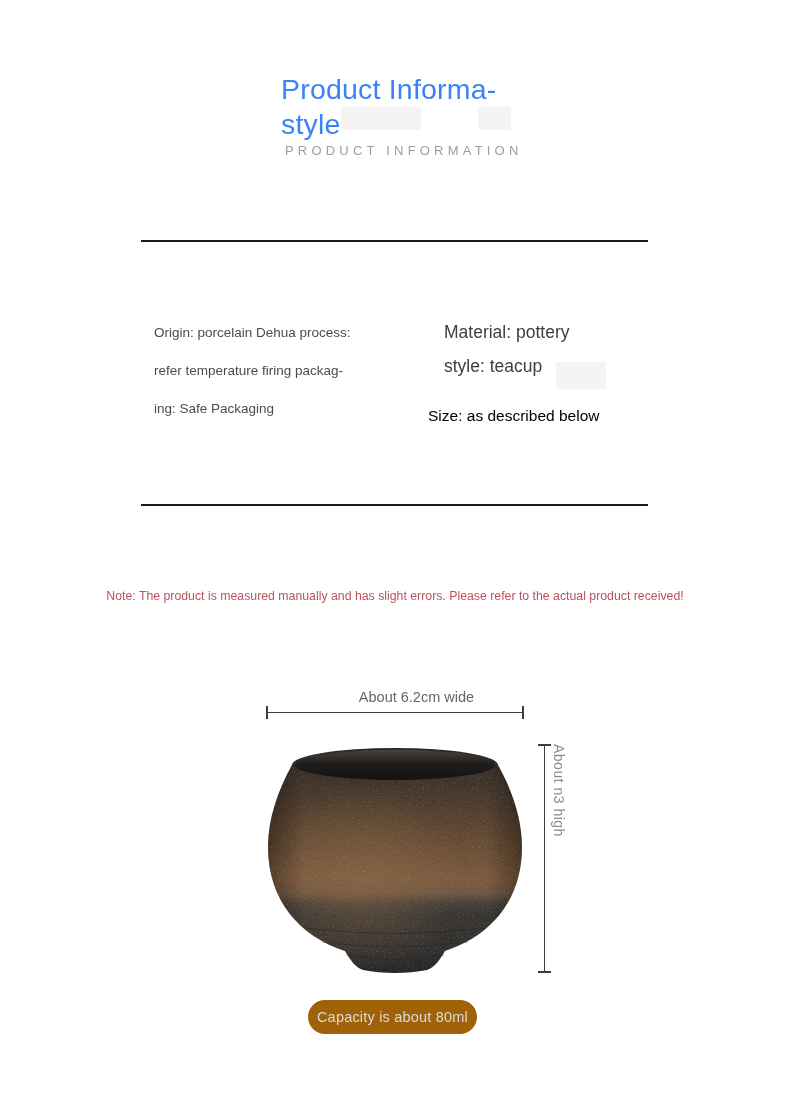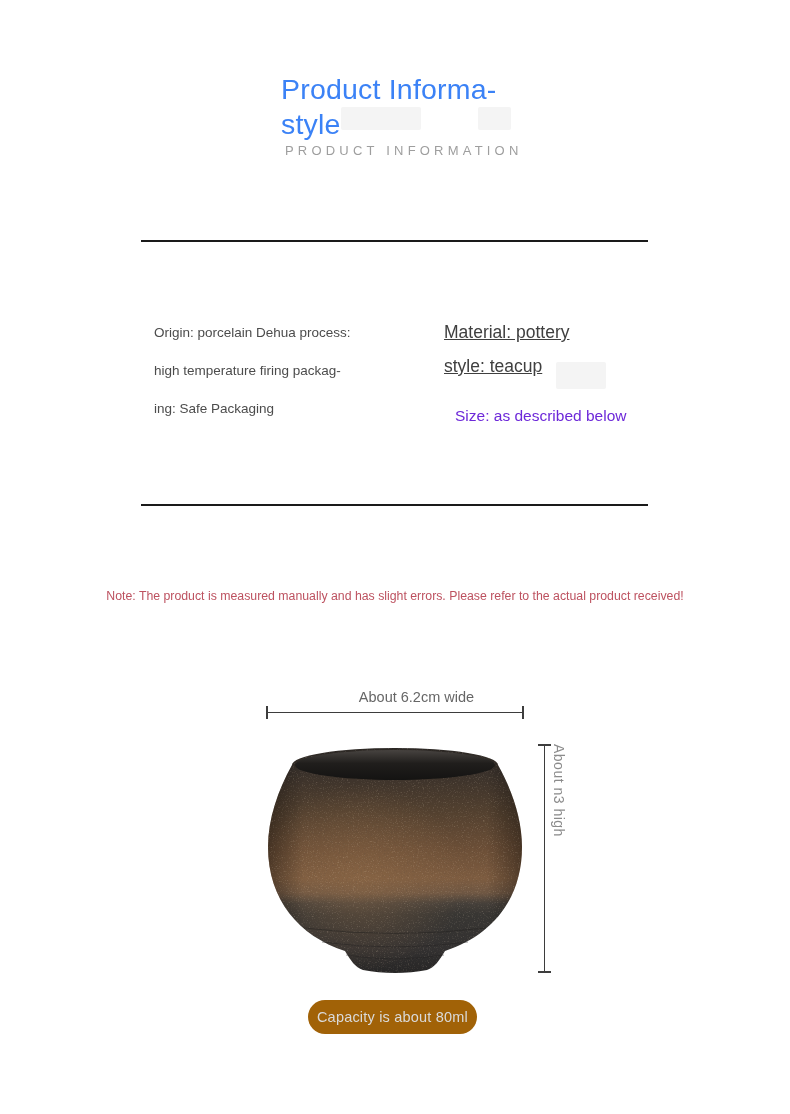--- a/index.html
+++ b/index.html
@@ -36,24 +36,24 @@
   .hr { left: 141px; width: 507px; height: 2px; background: #1a1a1a; }
   .hr1 { top: 240px; }
   .hr2 { top: 504px; }
 
   
   .col-left {
     left: 154px; top: 314px; width: 250px;
     font-size: 13.5px; color: #4c4c4c;
   }
   .col-left p { line-height: 38px; }
-  .spec-big { color: #3f3f3f; font-size: 17.5px; text-decoration: underline; }
+  .spec-big { color: #3f3f3f; font-size: 17.5px; }
   .spec-material { left: 444px; top: 322px; }
   .spec-style    { left: 444px; top: 356px; }
-  .spec-size     { left: 455px; top: 407px; font-size: 15.5px; color: #6d28d9; }
+  .spec-size     { left: 428px; top: 407px; font-size: 15.5px; color: #000000; }
 
   
   .note {
     left: 0; right: 0; top: 577px;
     text-align: center;
     font-size: 12.3px; color: #bd5260; margin-top: 12px;
   }
 
   
   .w-label {
@@ -107,21 +107,21 @@
 
   <div class="ghost" style="left:341px;top:107px;width:80px;height:23px;"></div>
   <div class="ghost" style="left:478px;top:107px;width:33px;height:23px;"></div>
   <div class="ghost" style="left:556px;top:362px;width:50px;height:27px;"></div>
 
   <div class="abs hr hr1"></div>
 
   <section>
     <div class="abs col-left">
       <p>Origin: porcelain Dehua process:</p>
-      <p>high temperature firing packag-</p>
+      <p>refer temperature firing packag-</p>
       <p>ing: Safe Packaging</p>
     </div>
     <div class="abs spec-big spec-material">Material: pottery</div>
     <div class="abs spec-big spec-style">style: teacup</div>
     <div class="abs spec-size">Size: as described below</div>
   </section>
 
   <div class="abs hr hr2"></div>
 
   <div class="abs note">Note: The product is measured manually and has slight errors. Please refer to the actual product received!</div>

